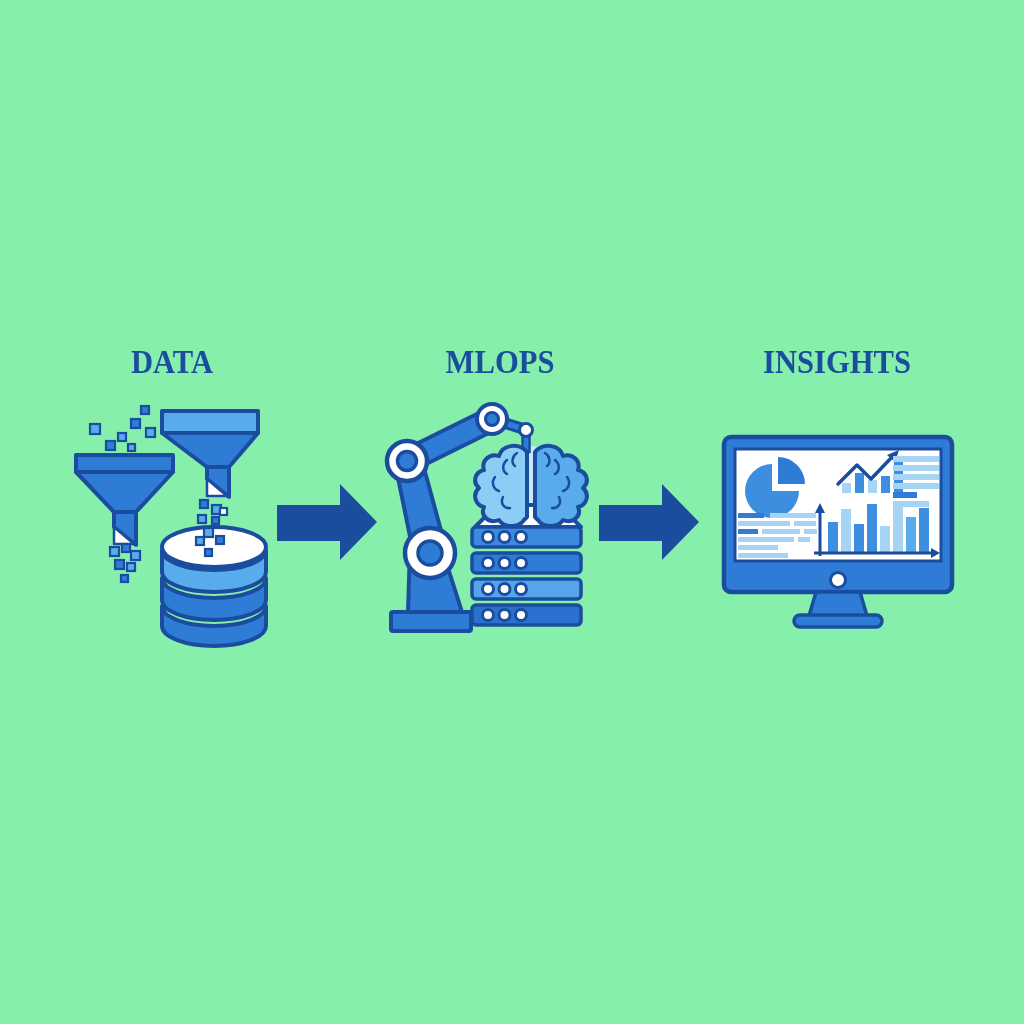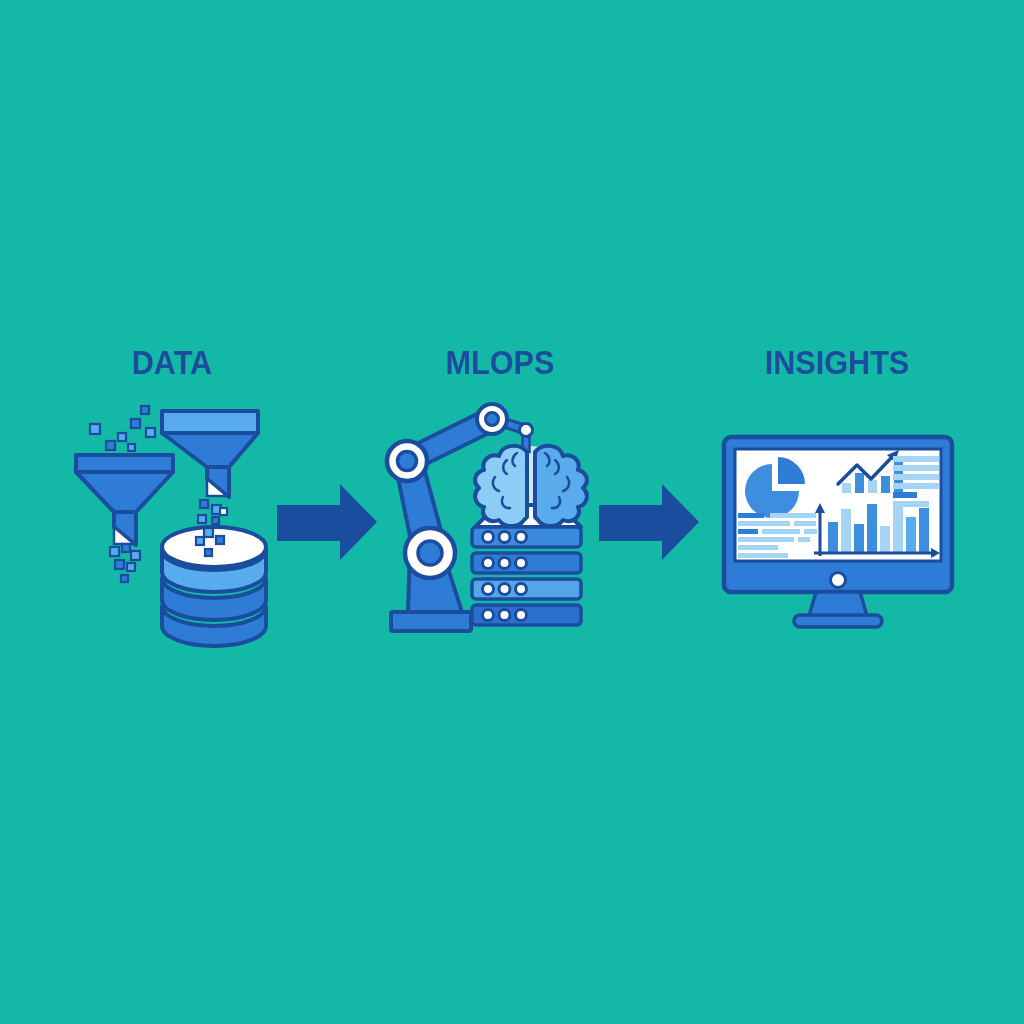--- a/index.html
+++ b/index.html
@@ -1,18 +1,18 @@
 <!DOCTYPE html>
 <html style="--navy: #1b4d9e; --blue: #2e7cd6; --blue_bright: #3e8ee0; --blue_light: #58abec; --blue_pale: #a6d4f5; --glow: #c9e9fb; --white: #ffffff; --srv1: #3a8adf; --srv2: #2f7cd6; --srv3: #55a5e8; --srv4: #2b70cf; --brain_left: #8ccdf5; --brain_right: #59abec;"><head>
 <meta charset="utf-8">
 <style>
   html,body{margin:0;padding:0;background:#ffffff;}
   #canvas{
-    position:relative;width:1024px;height:1024px;background:#14b8a6;
-    overflow:hidden;font-family:Liberation Sans, sans-serif;
+    position:relative;width:1024px;height:1024px;background:#86efac;
+    overflow:hidden;font-family:Liberation Serif, serif;
   }
   .stage-label{
     position:absolute;top:341px;width:300px;height:42px;line-height:42px;
     text-align:center;font-weight:700;font-size:34px;letter-spacing:0px;
     color:var(--navy,#1b4d9e);transform:scaleX(0.9);
   }
   .icon-svg{position:absolute;}
 </style>
 </head>
 <body>

